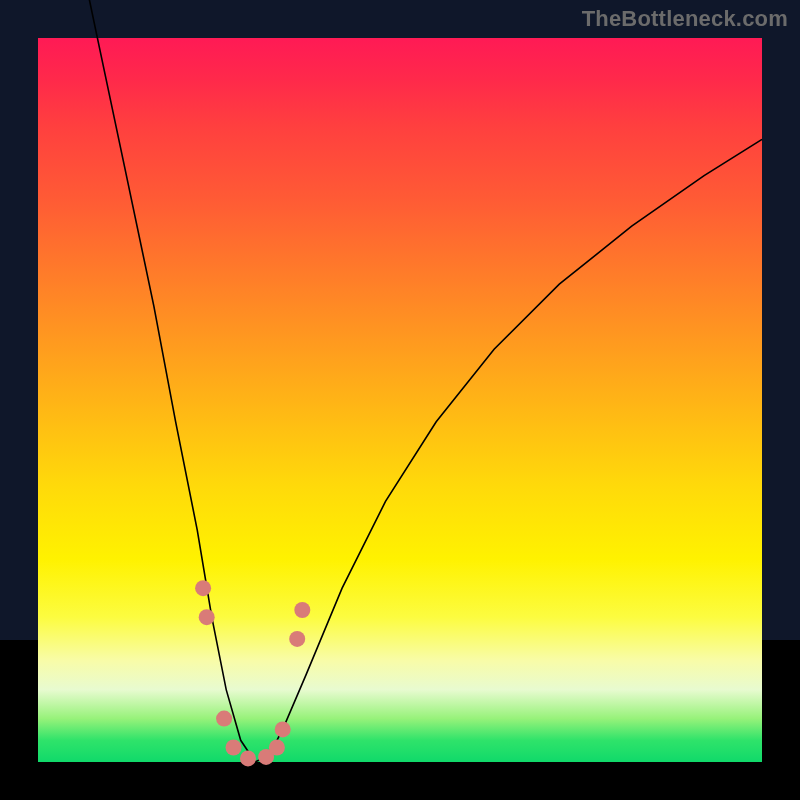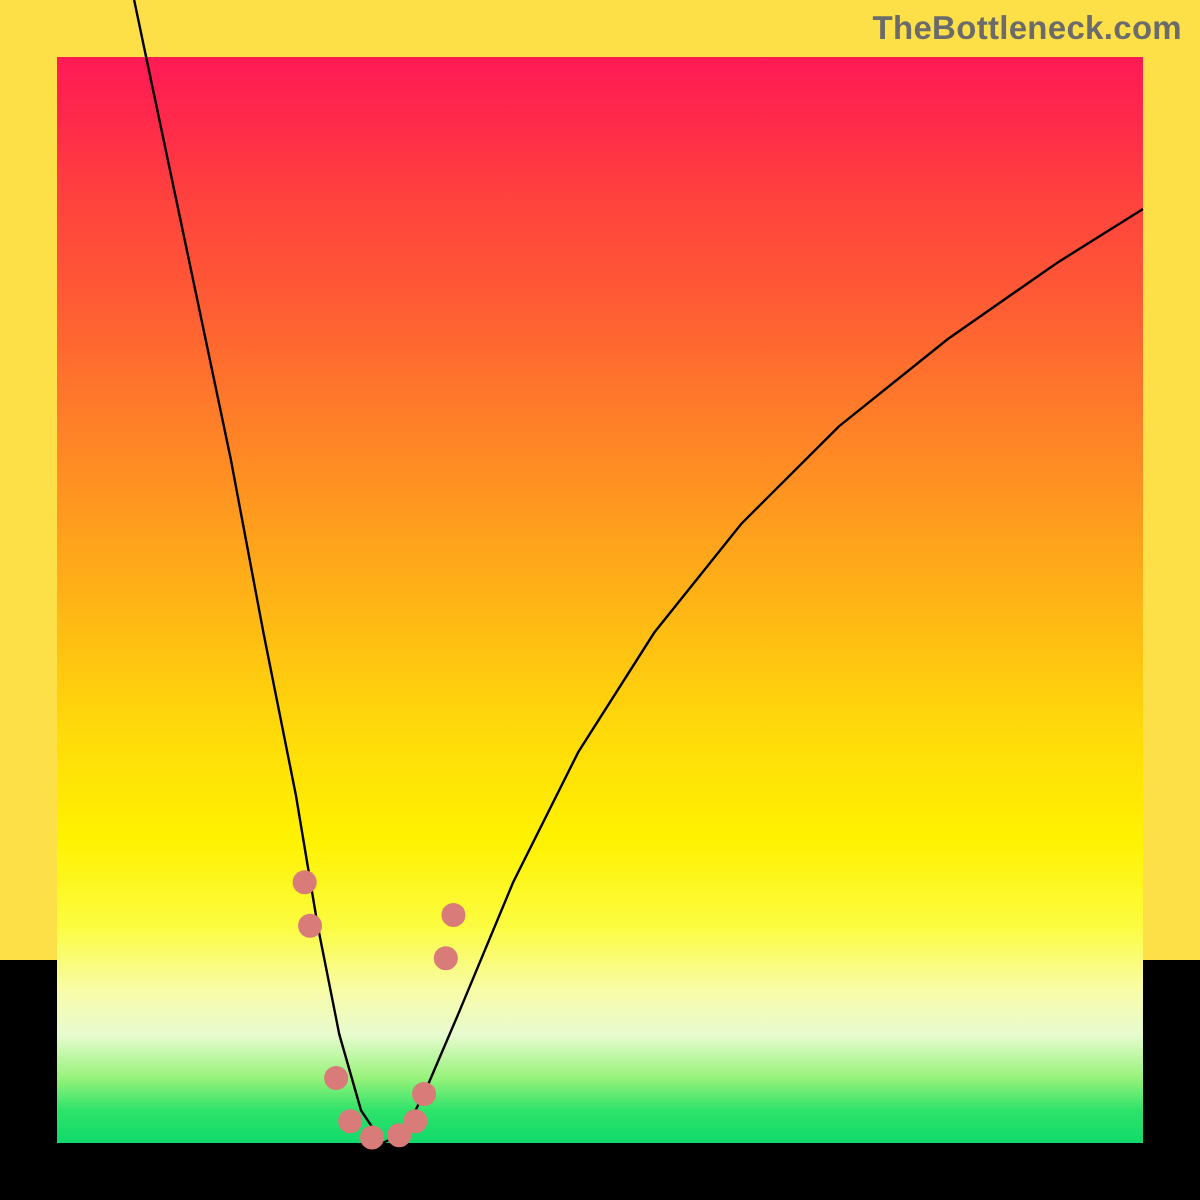--- a/index.html
+++ b/index.html
@@ -8,21 +8,21 @@
     width: 800px;
     height: 800px;
     overflow: hidden;
     background: #000;
     font-family: Arial, Helvetica, sans-serif;
   }
   .frame {
     position: absolute;
     left: 0; top: 0;
     width: 800px; height: 640px;
-    background: #fde047;
+    background: #0f172a;
   }
   .plot-area {
     position: absolute;
     left: 38px;
     top: 38px;
     width: 724px;
     height: 724px;
     
     background: linear-gradient(to bottom,
       #ff1a55 0%,

